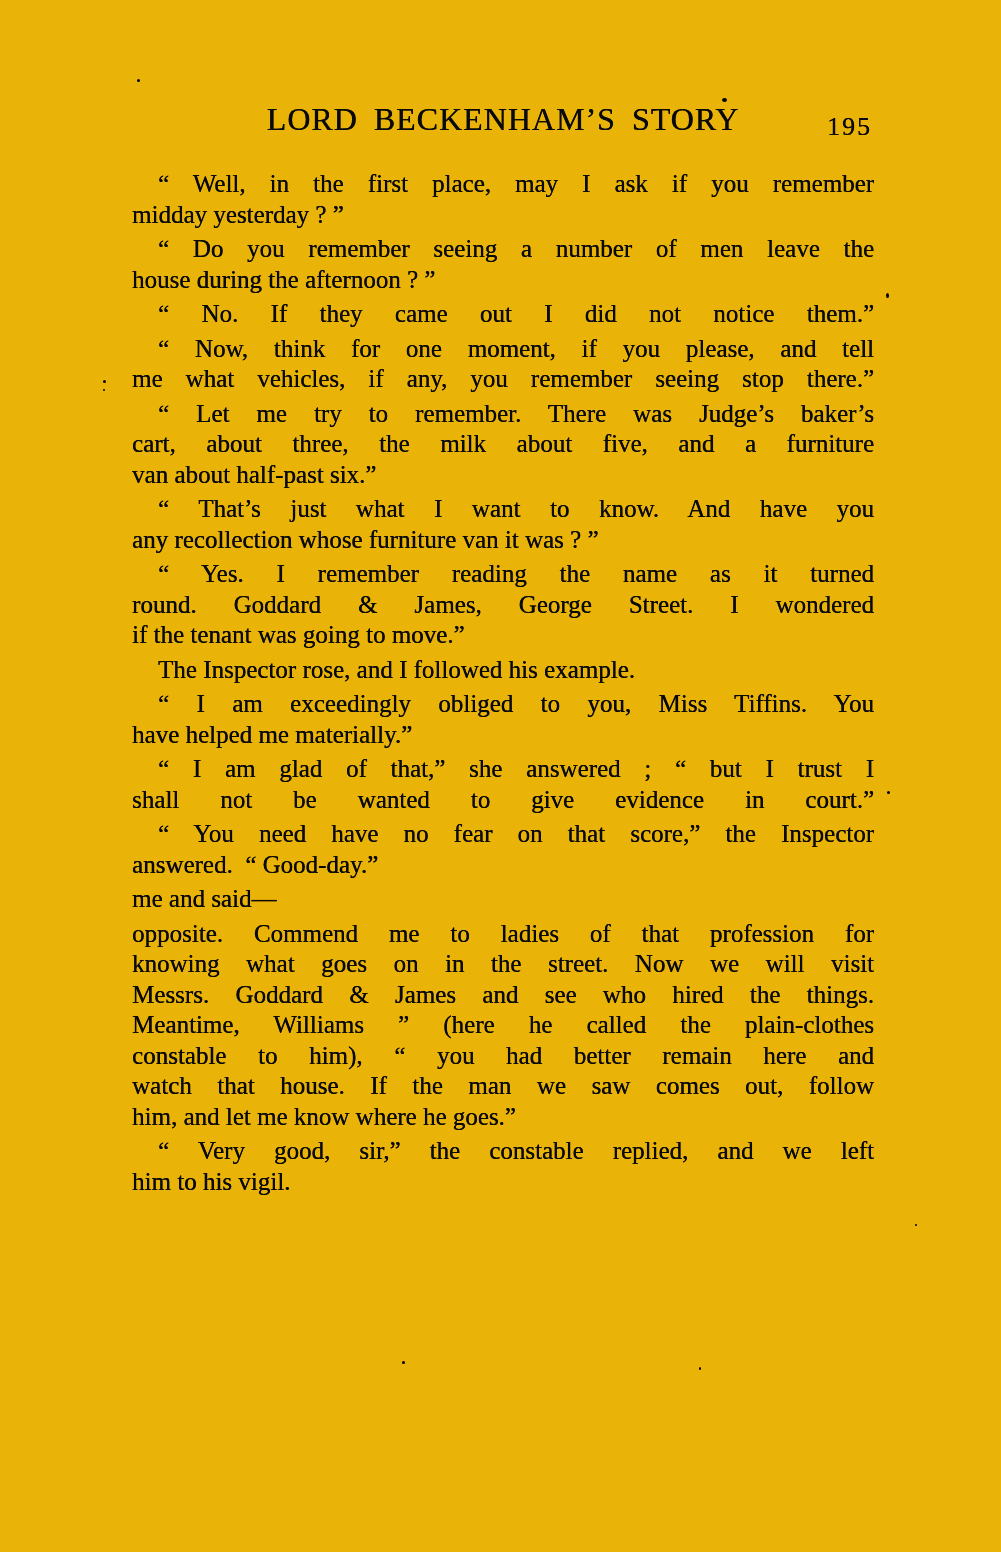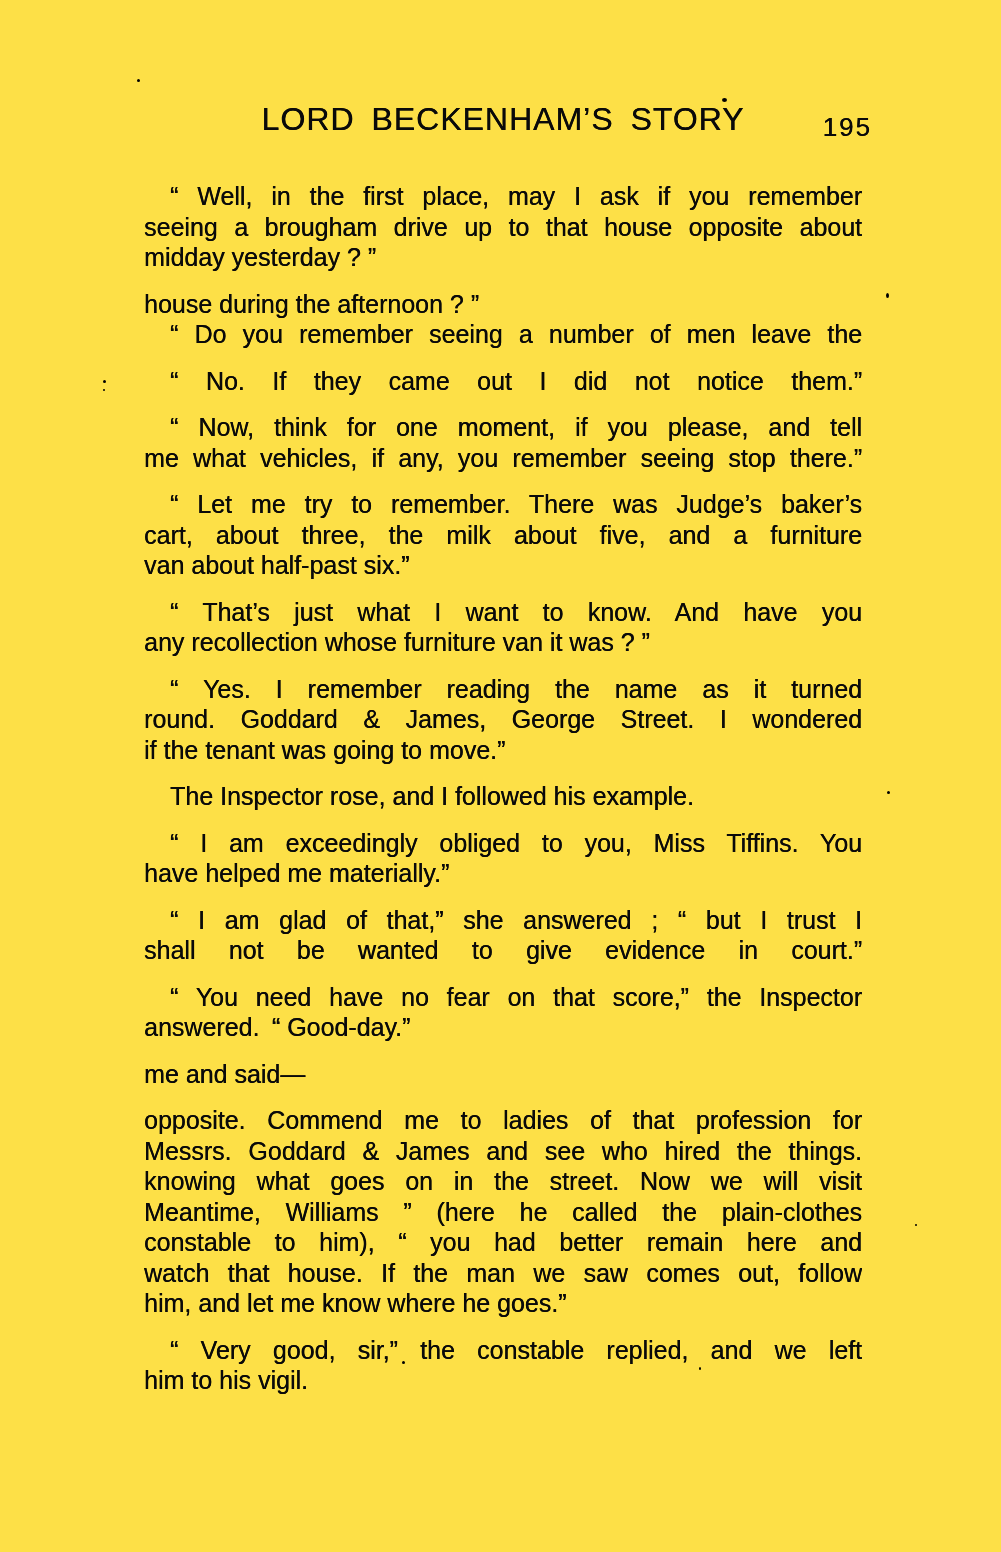--- a/index.html
+++ b/index.html
@@ -4,23 +4,23 @@
 <style>
   html, body {
     margin: 0;
     padding: 0;
     background: #ffffff;
   }
   .page {
     position: relative;
     width: 1001px;
     height: 1552px;
-    background: #fde047;
+    background: #eab308;
     color: #0a0a0a;
-    font-family: Liberation Sans, sans-serif;
+    font-family: Liberation Serif, serif;
     overflow: hidden;
   }
   .col-header {
     position: absolute;
     left: 128px;
     top: 101px;
     width: 750px;
   }
   .running-title {
     display: block;
@@ -43,21 +43,21 @@
   }
   .page-body {
     position: absolute;
     left: 128px;
     top: 165px;
     width: 750px;
     font-size: 25px;
     line-height: 30.5px;
     text-shadow: 0.3px 0 0 currentColor;
   }
-  .para { margin: 16px; padding: 0; }
+  .para { margin: 4px; padding: 0; }
   .ln {
     height: 30.5px;
     overflow: hidden;
     white-space: normal;
   }
   .ln.jf {
     text-align: justify;
     text-align-last: justify;
   }
   .ln.ind { text-indent: 26px; }
@@ -72,26 +72,25 @@
 <body>
 
 <div class="page">
   <div class="col-header">
     <span class="running-title">LORD BECKENHAM’S STORY</span>
     <span class="pagenum">195</span>
   </div>
   <div class="page-body">
       <div class="para">
         <div class="ln jf ind">“ Well, in the first place, may I ask if you remember</div>
-        <div class="ln jf">seeing a brougham drive up to that house opposite about</div>
         <div class="ln">midday yesterday ? ”</div>
       </div>
       <div class="para">
+        <div class="ln jf ind">“ Do you remember seeing a number of men leave the</div>
         <div class="ln">house during the afternoon ? ”</div>
-        <div class="ln jf ind">“ Do you remember seeing a number of men leave the</div>
       </div>
       <div class="para">
         <div class="ln jf ind">“ No.  If they came out I did not notice them.”</div>
       </div>
       <div class="para">
         <div class="ln jf ind">“ Now, think for one moment, if you please, and tell</div>
         <div class="ln jf tight">me what vehicles, if any, you remember seeing stop there.”</div>
       </div>
       <div class="para">
         <div class="ln jf ind">“ Let me try to remember.  There was Judge’s baker’s</div>
@@ -120,22 +119,22 @@
       </div>
       <div class="para">
         <div class="ln jf ind">“ You need have no fear on that score,” the Inspector</div>
         <div class="ln">answered. “ Good-day.”</div>
       </div>
       <div class="para">
         <div class="ln">me and said—</div>
       </div>
       <div class="para">
         <div class="ln jf">opposite.  Commend me to ladies of that profession for</div>
+        <div class="ln jf">knowing what goes on in the street.  Now we will visit</div>
         <div class="ln jf">Messrs. Goddard &amp; James and see who hired the things.</div>
-        <div class="ln jf">knowing what goes on in the street.  Now we will visit</div>
         <div class="ln jf">Meantime, Williams ” (here he called the plain-clothes</div>
         <div class="ln jf">constable to him), “ you had better remain here and</div>
         <div class="ln jf">watch that house.  If the man we saw comes out, follow</div>
         <div class="ln">him, and let me know where he goes.”</div>
       </div>
       <div class="para">
         <div class="ln jf ind">“ Very good, sir,” the constable replied, and we left</div>
         <div class="ln">him to his vigil.</div>
       </div>
     </div>

